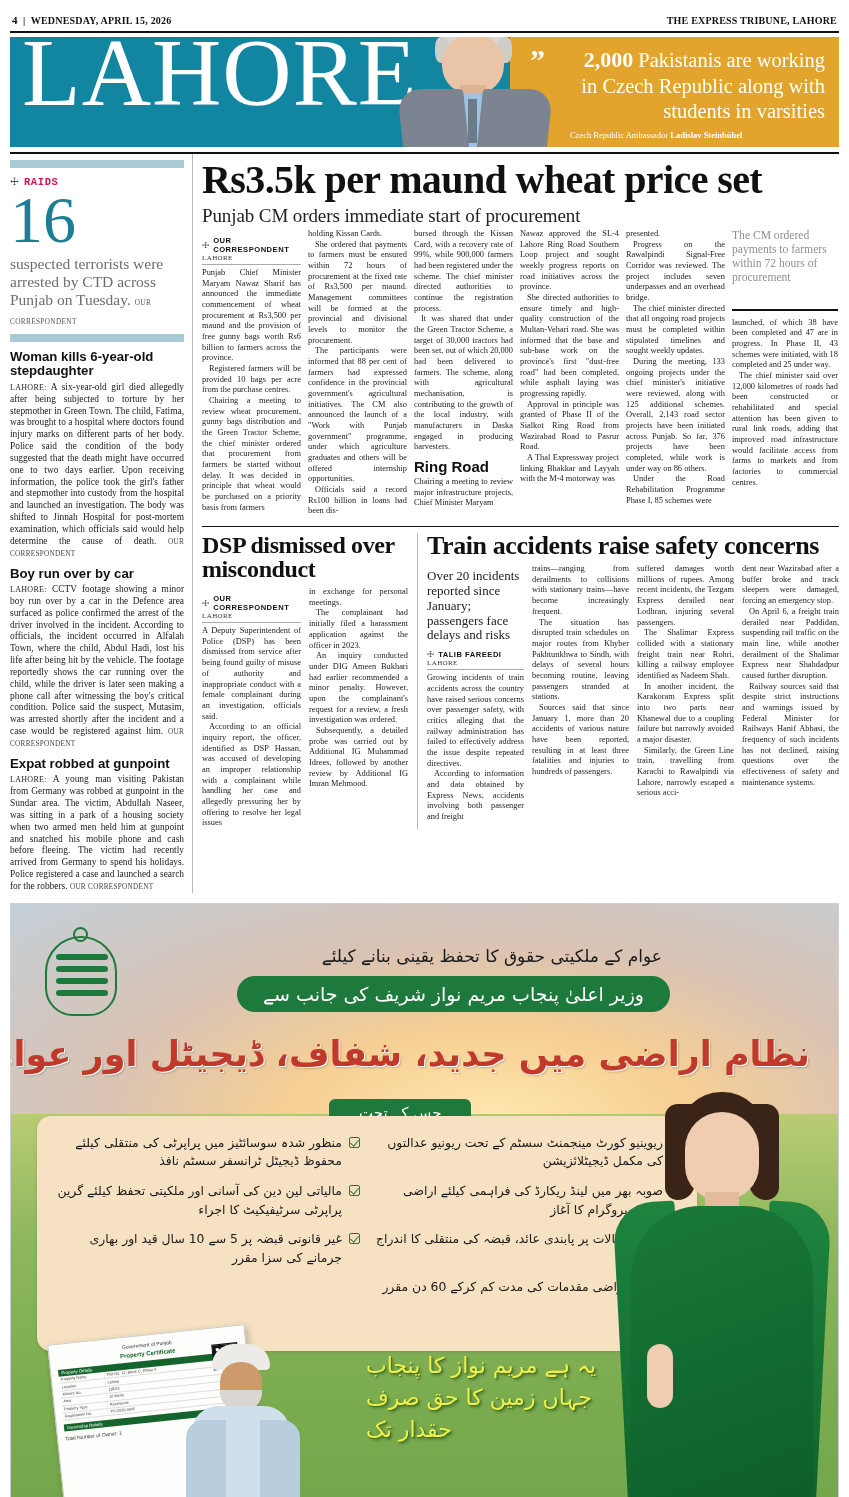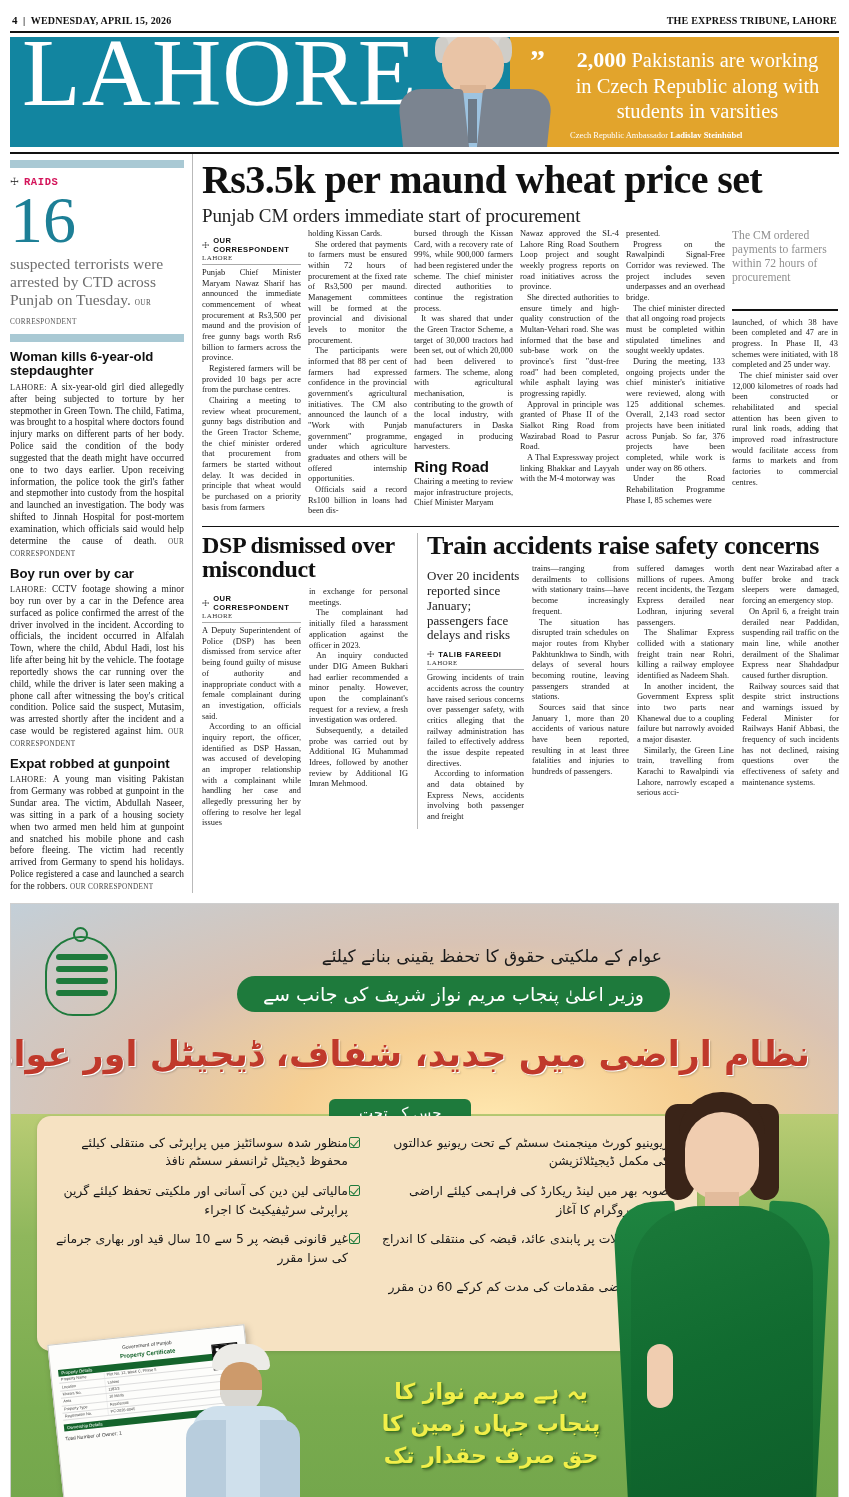--- a/index.html
+++ b/index.html
@@ -36,21 +36,21 @@
   .hero-right {
     flex:1; background:#e2a42c; position:relative; padding:10px 14px 6px 60px;
     color:#fff;
   }
   .hero-quote {
     position:absolute; left:20px; top:14px; font-size:30px; color:#fff;
     font-family:"Liberation Serif", serif; font-weight:bold; line-height:.6;
   }
   .hero-text {
     font-family:"Liberation Serif", serif;
-    font-size:20.5px; line-height:1.22; text-align:center; color:#fff;
+    font-size:20.5px; line-height:1.22; text-align:right; color:#fff;
   }
   .hero-text .big { font-weight:bold; font-size:22px; }
   .hero-credit { margin-top:6px; font-size:8.5px; color:#fff; }
   .hero-credit b { font-weight:bold; }
   
   .portrait {
     position:absolute; left:370px; bottom:0; width:190px; height:120px; z-index:5;
   }
   .p-head { position:absolute; left:62px; top:6px; width:62px; height:62px; border-radius:50% 50% 48% 48%; background:#e9c4a6; }
   .p-hair { position:absolute; left:58px; top:0px; width:70px; height:28px; border-radius:35px 35px 8px 8px; background:#d8d6d2; }
@@ -212,39 +212,39 @@
     font-family:"DejaVu Sans", sans-serif; direction:rtl;
   }
   .adv-card {
     position:absolute; left:26px; top:212px; width:660px; height:235px;
     background:#f6e2c2; border-radius:14px; padding:18px 16px 10px 16px;
     box-shadow:0 1px 4px rgba(0,0,0,.12);
   }
   .adv-card .cols { display:flex; gap:14px; direction:rtl; }
   .adv-card .cc { width:313px; }
   .bullet {
-    display:flex; gap:1px; direction:rtl; align-items:flex-start; margin-bottom:11px;
+    display:flex; gap:7px; direction:rtl; align-items:flex-start; margin-bottom:11px;
   }
   .bullet .bx {
     flex:0 0 auto; width:11px; height:11px; border:1.4px solid #1e7a3c; border-radius:2px;
     position:relative; margin-top:3px;
   }
   .bullet .bx:after {
     content:""; position:absolute; left:2px; top:0px; width:4px; height:7px;
     border-right:1.6px solid #1e7a3c; border-bottom:1.6px solid #1e7a3c;
     transform:rotate(40deg);
   }
   .bullet .btx {
     font-family:"DejaVu Sans", sans-serif; direction:rtl; font-size:12.4px;
     line-height:1.5; color:#1a1a1a; text-align:right;
   }
   .adv-slogan {
-    position:absolute; left:355px; top:472px; width:250px; text-align:center;
+    position:absolute; left:355px; top:446px; width:250px; text-align:left;
     font-family:"DejaVu Sans", sans-serif; direction:rtl; color:#f2ef4a;
-    font-size:22px; line-height:1.45; font-weight:bold;
+    font-size:22px; line-height:1.45; font-weight:normal;
     text-shadow:1px 1px 0 #3b7a22, 2px 2px 3px rgba(0,0,0,.4);
   }
   
   .cm {
     position:absolute; right:10px; top:190px; width:215px; height:500px; z-index:6;
   }
   .cm-dup { position:absolute; left:66px; top:-2px; width:86px; height:42px; border-radius:44px 44px 0 0; background:#3a2418; }
   .cm-face { position:absolute; left:72px; top:18px; width:74px; height:88px; border-radius:37px 37px 34px 34px; background:#f0cdb0; }
   .cm-hairL { position:absolute; left:52px; top:10px; width:30px; height:96px; border-radius:22px 6px 30px 22px; background:#3a2418; }
   .cm-hairR { position:absolute; left:136px; top:10px; width:30px; height:96px; border-radius:6px 22px 22px 30px; background:#3a2418; }
@@ -481,21 +481,21 @@
               <div class="body-p">According to information and data obtained by Express News, accidents involving both passenger and freight</div>
             </div>
             <div class="c">
               <div class="body-p">trains—ranging from derailments to collisions with stationary trains—have become increasingly frequent.</div>
               <div class="body-p">The situation has disrupted train schedules on major routes from Khyber Pakhtunkhwa to Sindh, with delays of several hours becoming routine, leaving passengers stranded at stations.</div>
               <div class="body-p">Sources said that since January 1, more than 20 accidents of various nature have been reported, resulting in at least three fatalities and injuries to hundreds of passengers.</div>
             </div>
             <div class="c">
               <div class="body-p">suffered damages worth millions of rupees. Among recent incidents, the Tezgam Express derailed near Lodhran, injuring several passengers.</div>
               <div class="body-p">The Shalimar Express collided with a stationary freight train near Rohri, killing a railway employee identified as Nadeem Shah.</div>
-              <div class="body-p">In another incident, the Government Express split into two parts near Khanewal due to a coupling failure but narrowly avoided a major disaster.</div>
+              <div class="body-p">In another incident, the Karakoram Express split into two parts near Khanewal due to a coupling failure but narrowly avoided a major disaster.</div>
               <div class="body-p">Similarly, the Green Line train, travelling from Karachi to Rawalpindi via Lahore, narrowly escaped a serious acci-</div>
             </div>
             <div class="c">
               <div class="body-p">dent near Wazirabad after a buffer broke and track sleepers were damaged, forcing an emergency stop.</div>
               <div class="body-p">On April 6, a freight train derailed near Paddidan, suspending rail traffic on the main line, while another derailment of the Shalimar Express near Shahdadpur caused further disruption.</div>
               <div class="body-p">Railway sources said that despite strict instructions and warnings issued by Federal Minister for Railways Hanif Abbasi, the frequency of such incidents has not declined, raising questions over the effectiveness of safety and maintenance systems.</div>
             </div>
           </div>
         </div>
 

